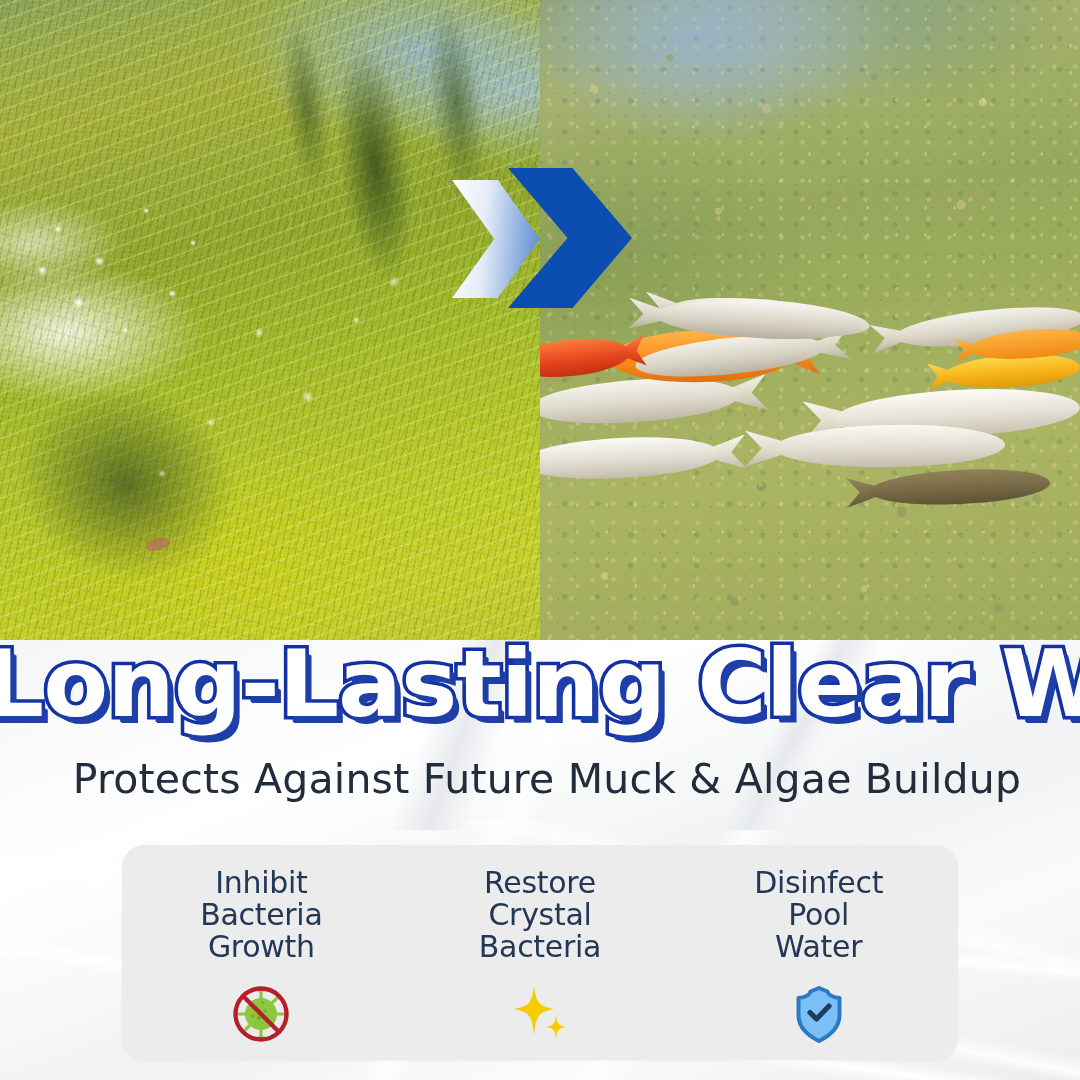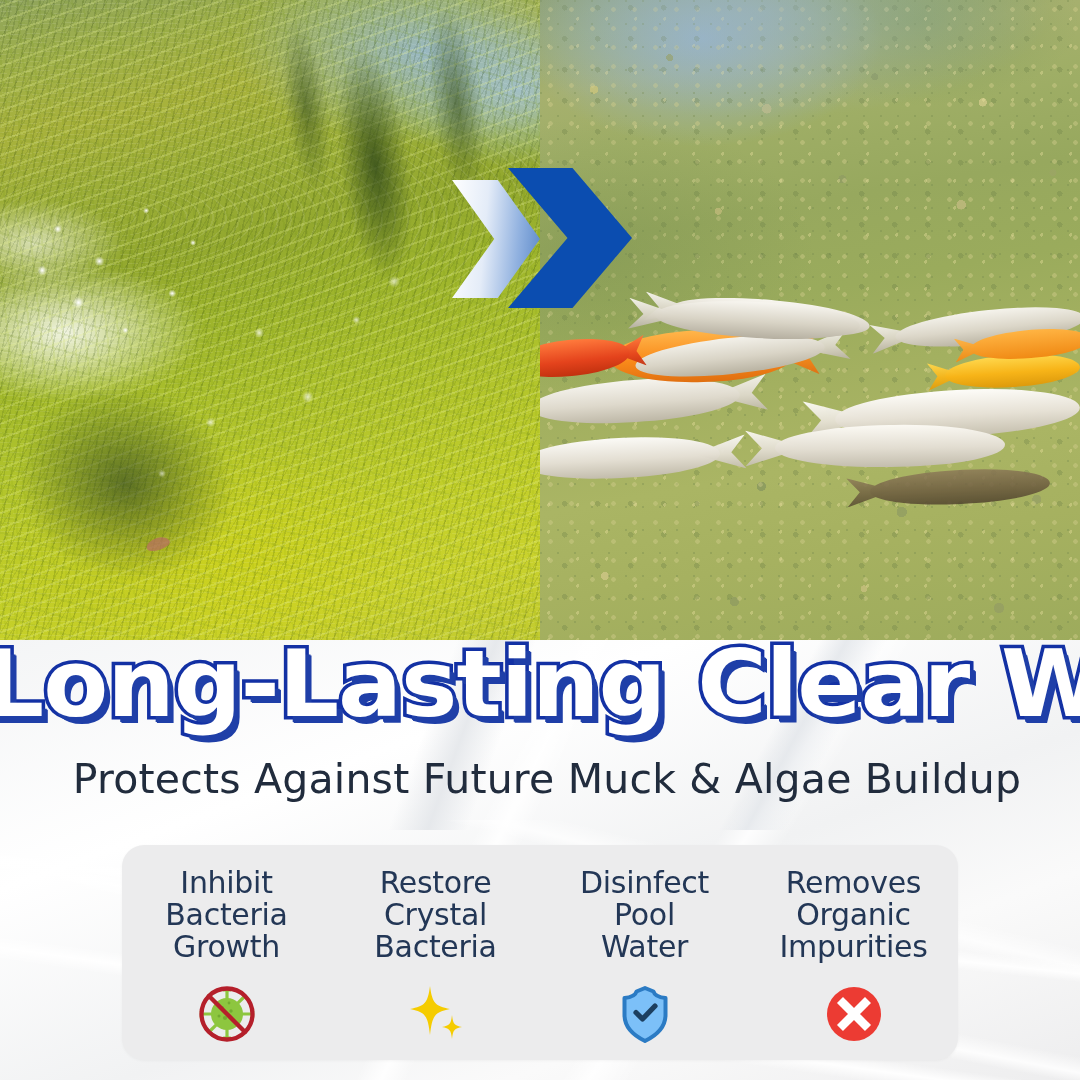--- a/index.html
+++ b/index.html
@@ -389,26 +389,15 @@
 Pool
 Water</div>
       <div class="feature-icon">
         <svg width="62" height="62" viewBox="0 0 62 62" aria-hidden="true">
           <path d="M31 5 L22.5 8.5 Q21 14 10.5 15 L10.5 32 Q10.5 48 31 58 Q51.5 48 51.5 32 L51.5 15 Q41 14 39.5 8.5 Z" fill="#7cc0f8" stroke="#2b7bc4" stroke-width="4" stroke-linejoin="round"></path>
           <path d="M22 29.5 L28.5 36 L41 23" fill="none" stroke="#1c3f60" stroke-width="5.2" stroke-linecap="round" stroke-linejoin="round"></path>
         </svg>
       </div>
     </div>
 
-    <div class="feature">
-      <div class="feature-label">Removes
-Organic
-Impurities</div>
-      <div class="feature-icon">
-        <svg width="62" height="62" viewBox="0 0 62 62" aria-hidden="true">
-          <circle cx="31" cy="31" r="27" fill="#ec3b33"></circle>
-          <path d="M20 20 L42 42 M42 20 L20 42" stroke="#ffffff" stroke-width="8.5" stroke-linecap="square"></path>
-        </svg>
-      </div>
-    </div>
 
   </div>
 </div>
 
 </body></html>

